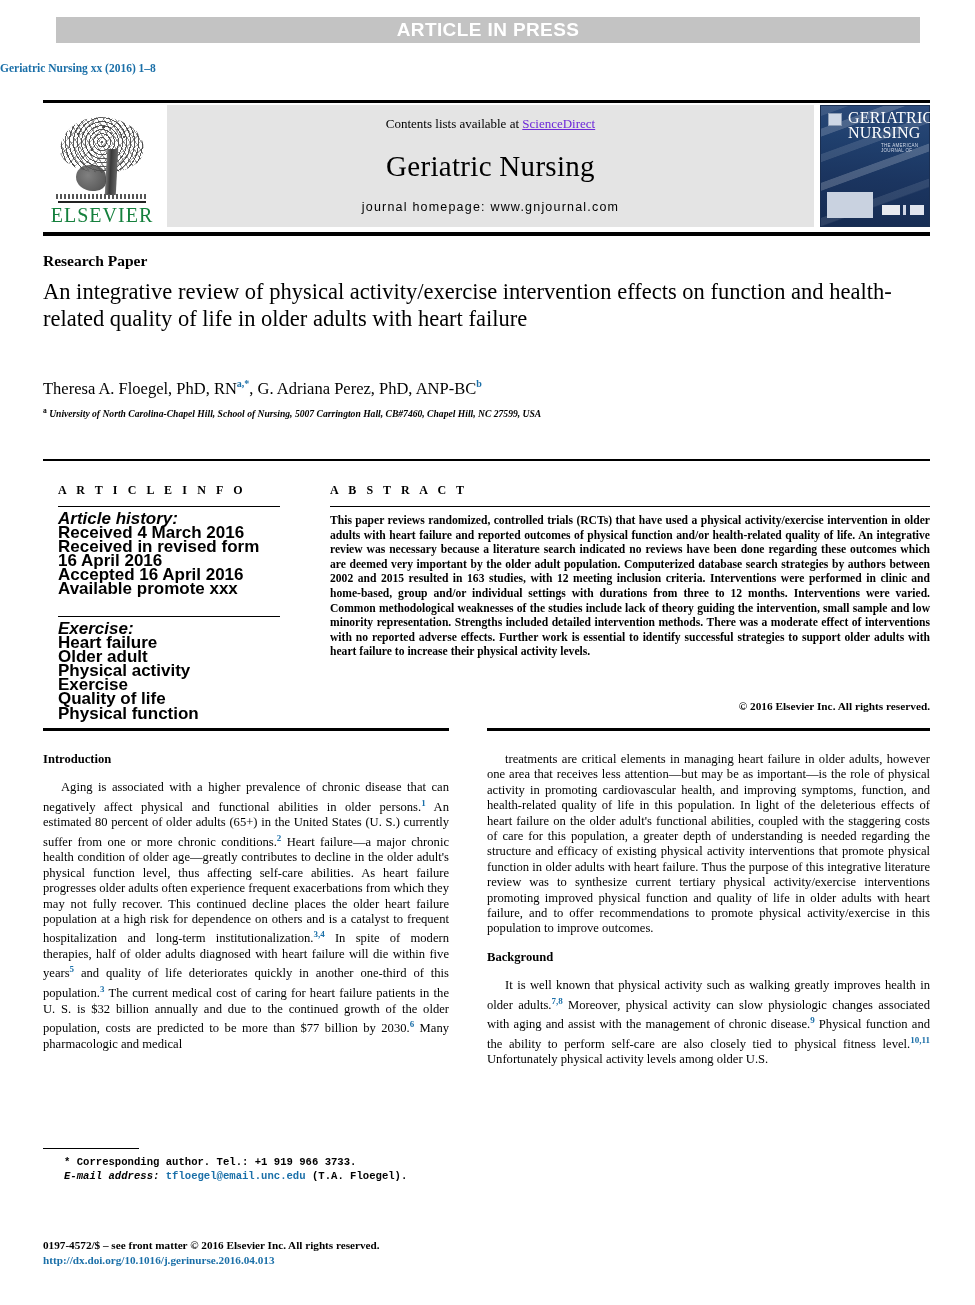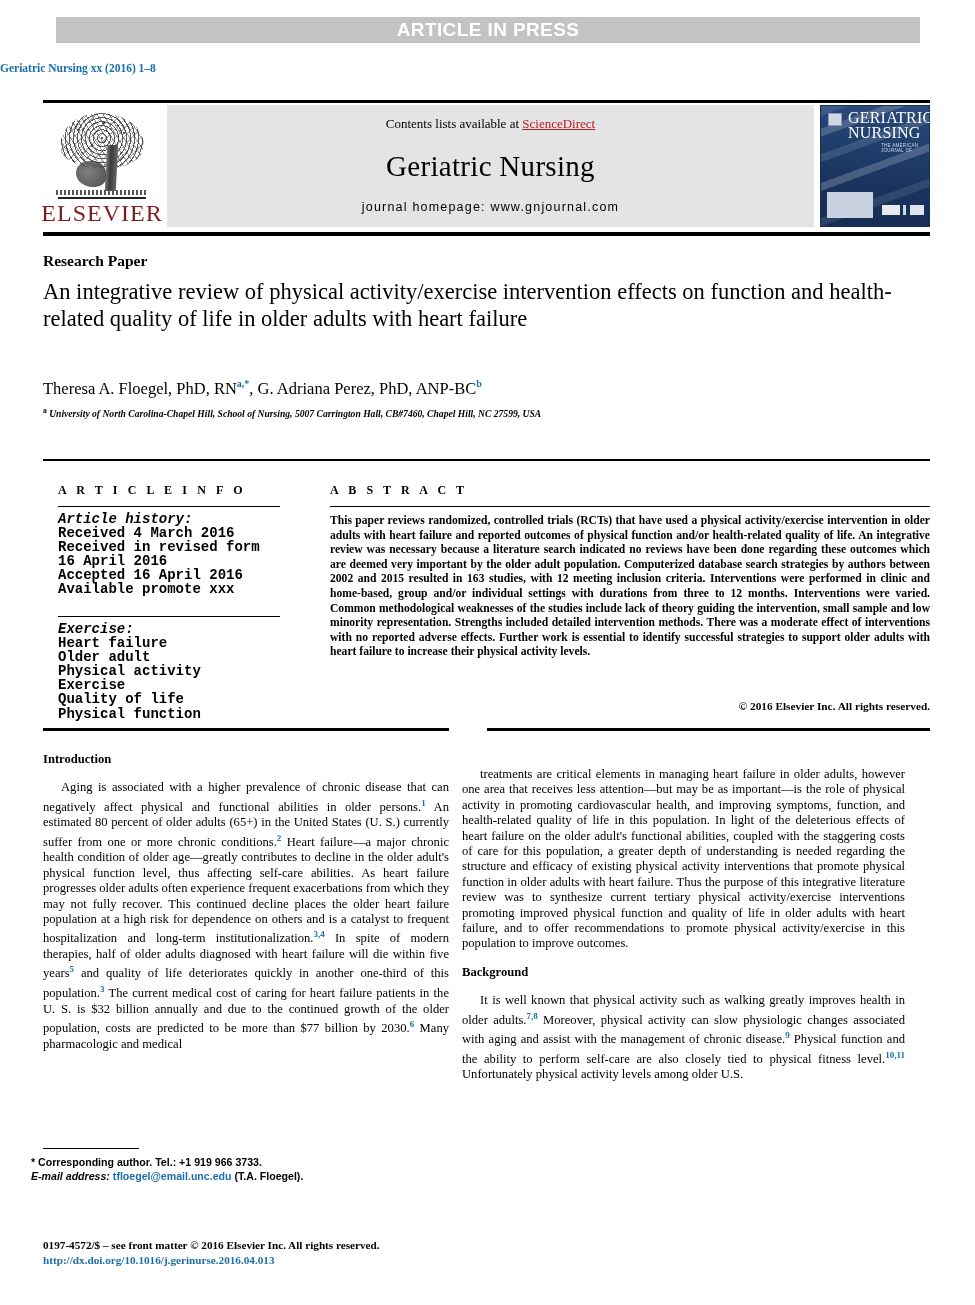--- a/index.html
+++ b/index.html
@@ -122,42 +122,42 @@
     background: repeating-linear-gradient(90deg,#555 0 2px, transparent 2px 4px);
   }
   .tree-art .baseline {
     position: absolute;
     left: 4px; bottom: 0;
     width: 88px; height: 2px;
     background: #222;
   }
   .elsevier-word {
     font-family: "Liberation Serif", serif;
-    font-size: 24px;
+    font-size: 20px;
     letter-spacing: 1px;
-    color: #7f1d1d;
+    color: #15803d;
     margin-top: 2px;
     line-height: 1;
   }
 
   .masthead-center {
     flex: 1 1 auto;
     background: #e4e4e4;
     display: flex;
     flex-direction: column;
     align-items: center;
     justify-content: space-between;
     padding: 11px 0 13px 0;
     margin: 0 6px;
   }
   .contents-line {
     font-size: 13px;
     font-family: "Liberation Serif", serif;
   }
-  .contents-line .sd-link { color: #b91c1c; }
+  .contents-line .sd-link { color: #6d28d9; }
   .journal-title {
     font-family: "Liberation Serif", serif;
     font-size: 29px;
     letter-spacing: .3px;
   }
   .homepage-line {
     font-family: "Liberation Sans", sans-serif;
     font-size: 12.5px;
     letter-spacing: 1.2px;
   }
@@ -257,22 +257,22 @@
   #info-head { position: absolute; left: 58px; top: 483px; }
   #abs-head  { position: absolute; left: 330px; top: 483px; }
 
   .hrule-sm { position: absolute; background: #000; height: 1.4px; }
   #info-rule1 { left: 58px; top: 506px; width: 222px; }
   #info-rule2 { left: 58px; top: 616px; width: 222px; }
   #abs-rule1  { left: 330px; top: 506px; width: 600px; }
 
   .info-block {
     position: absolute;
-    font-family: Liberation Mono, monospace;
-    font-size: 14px;
+    font-family: Liberation Sans, sans-serif;
+    font-size: 17px;
     line-height: 14.1px;
     font-weight: bold;
   }
   #history-block { left: 58px; top: 512px; width: 230px; }
   #keywords-block { left: 58px; top: 622px; width: 230px; }
   .info-block .ital { font-style: italic; }
 
   .abstract-body {
     position: absolute;
     left: 330px;
@@ -299,21 +299,21 @@
   .col {
     position: absolute;
     top: 752px;
     width: 406px;
     font-family: "Liberation Serif", serif;
     font-size: 12.6px;
     line-height: 15.4px;
     text-align: justify;
   }
   #col-left  { left: 43px; }
-  #col-right { left: 462px; width: 443px; margin-top: 15px; }
+  #col-right { left: 487px; width: 443px; }
 
   .body-head {
     font-weight: bold;
     font-size: 12.6px;
     margin: 0 0 13px 0;
   }
   .body-head.later { margin-top: 13px; }
   .col p.para {
     margin: 0 0 0 0;
     text-indent: 18px;
@@ -324,24 +324,24 @@
   .footnote-rule {
     position: absolute;
     left: 43px;
     top: 1148px;
     width: 96px;
     height: 1.2px;
     background: #000;
   }
   .footnote {
     position: absolute;
-    left: 31px;
+    left: 64px;
     top: 1155px;
     width: 420px;
-    font-family: Liberation Sans, sans-serif;
+    font-family: Liberation Mono, monospace;
     font-size: 10.6px;
     line-height: 14px;
     font-weight: bold;
   }
   .footnote .ital { font-style: italic; }
   .footnote a, .link { color: #1a6fa8; text-decoration: none; }
 
   .copyright-block {
     position: absolute;
     left: 43px;

